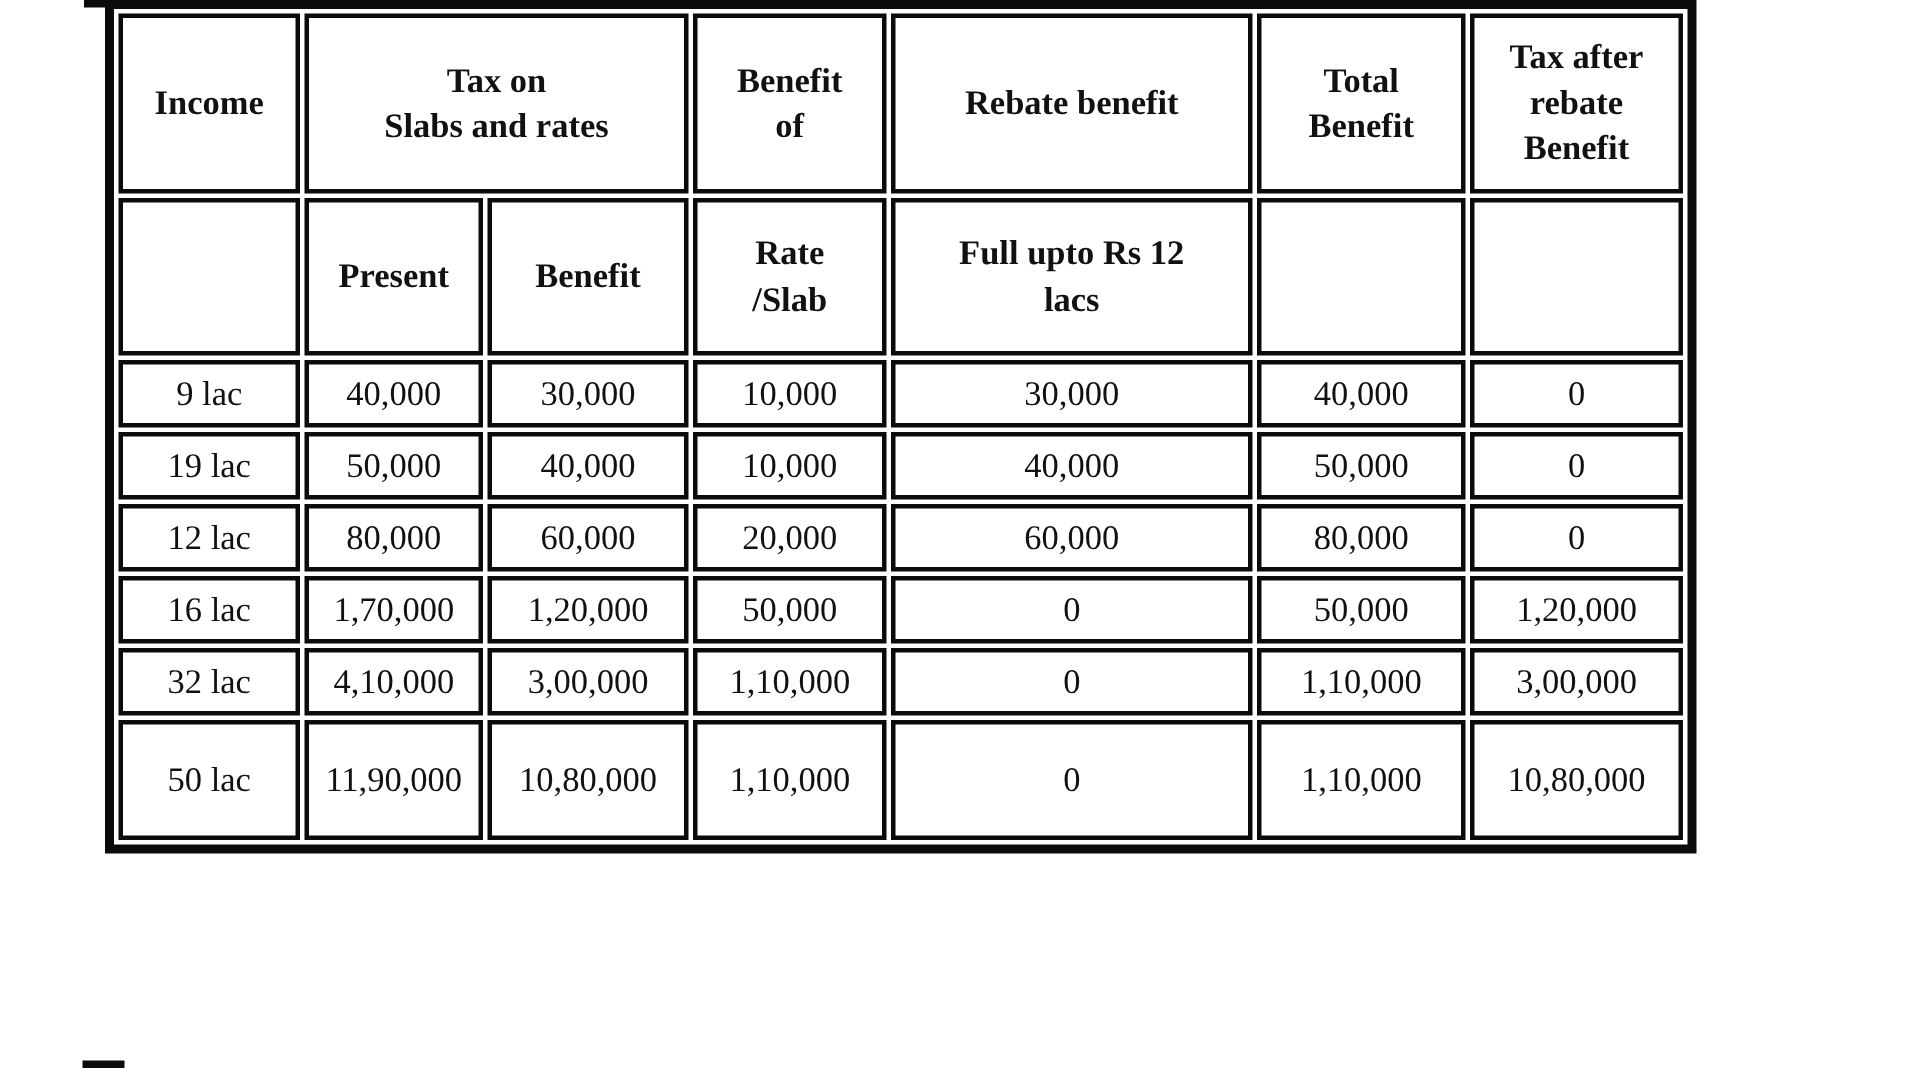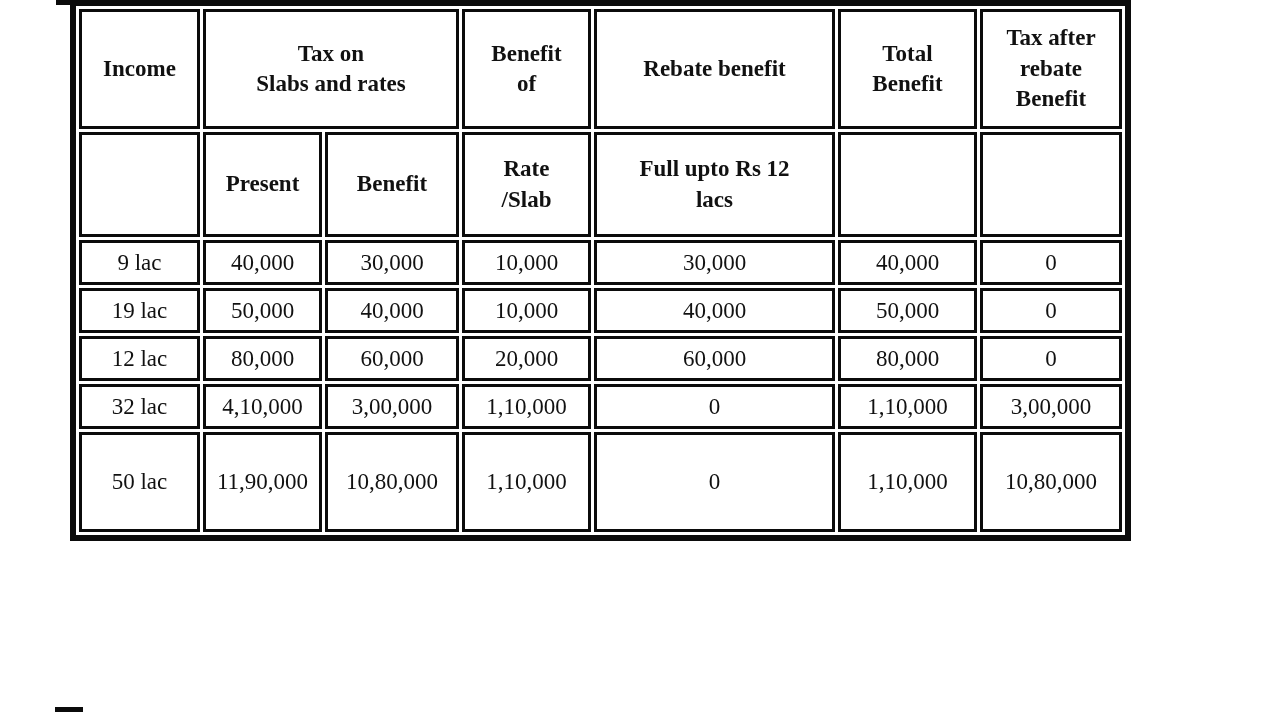--- a/index.html
+++ b/index.html
@@ -41,21 +41,21 @@
     font-size:23px;
     line-height:1.32;
   }
   .tax-table td{
     font-size:23px;
     line-height:1.2;
   }
   tr.hr1 th{height:120px;}
   tr.hr2 th{height:105px;}
   tr.dr  td{height:45px;}
-  tr.drl td{height:100px;}
+  tr.drl td{height:80px;}
   
   .frame-tick{
     position:absolute;
     background:var(--border);
   }
   .frame-tick.top{left:56px;top:0;width:22px;height:5px;}
   .frame-tick.bottom{left:55px;top:707px;width:28px;height:5px;}
 </style>
 </head>
 <body>
@@ -127,20 +127,29 @@
     <tr class="dr">
       <td>12 lac</td>
       <td>80,000</td>
       <td>60,000</td>
       <td>20,000</td>
       <td>60,000</td>
       <td>80,000</td>
       <td>0</td>
     </tr>
 
+    <tr class="dr">
+      <td>16 lac</td>
+      <td>1,70,000</td>
+      <td>1,20,000</td>
+      <td>50,000</td>
+      <td>0</td>
+      <td>50,000</td>
+      <td>1,20,000</td>
+    </tr>
 
 
     <tr class="dr">
       <td>32 lac</td>
       <td>4,10,000</td>
       <td>3,00,000</td>
       <td>1,10,000</td>
       <td>0</td>
       <td>1,10,000</td>
       <td>3,00,000</td>

